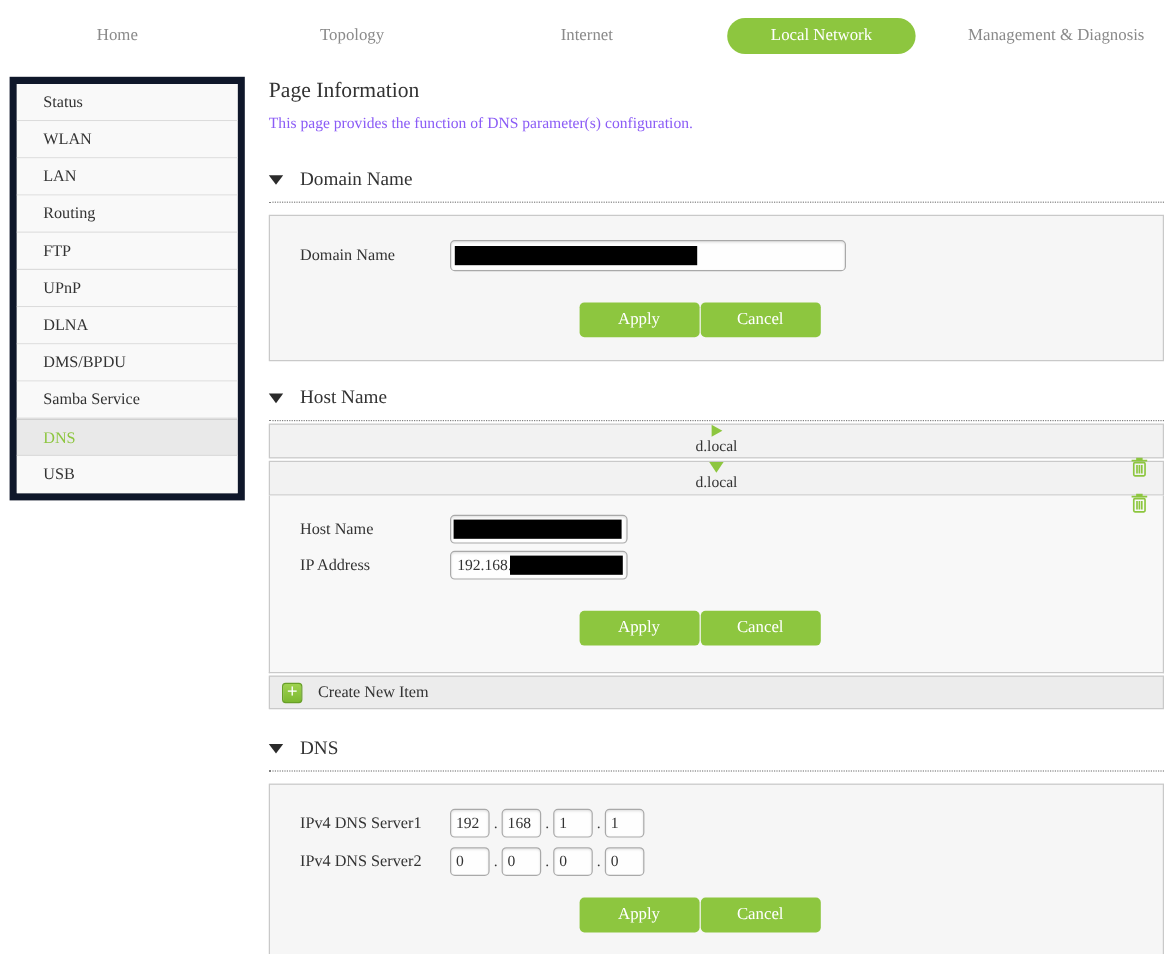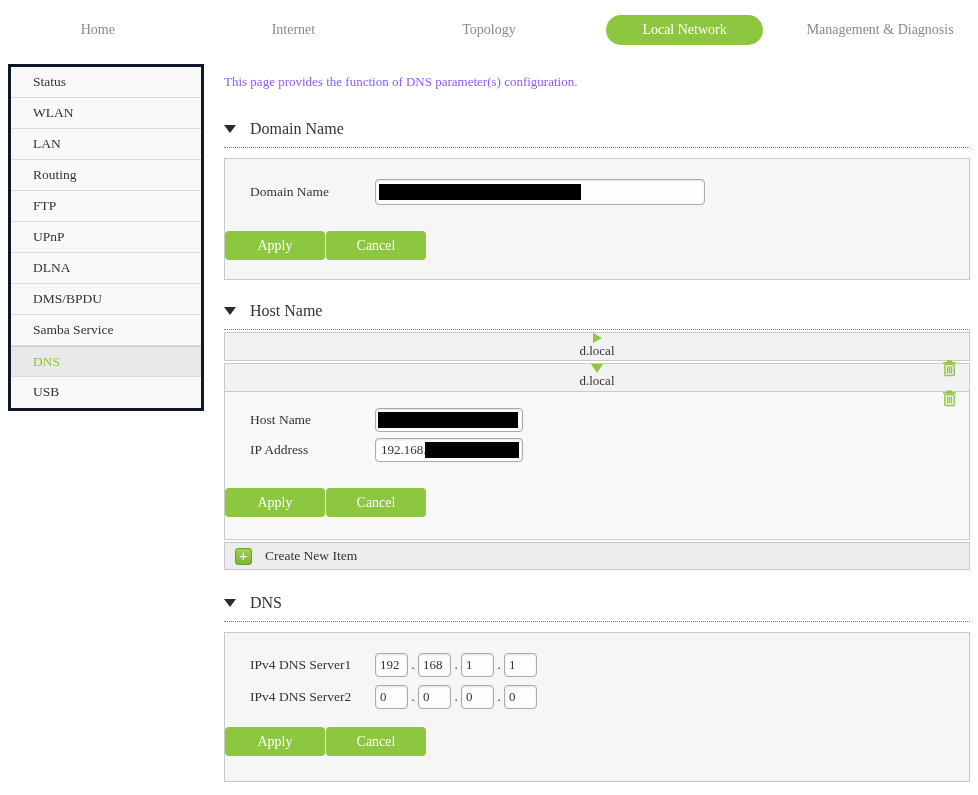--- a/index.html
+++ b/index.html
@@ -10,21 +10,21 @@
   
   .topnav { display:flex; align-items:center; height:60px; width:100%; }
   .nav-item { flex:1; text-align:center; font-size:14px; color:#8a8a8a; cursor:pointer; }
   .nav-item .nav-label { display:inline-block; padding:7px 14px; }
   .nav-item.active .nav-label {
     background:#8dc63f; color:#ffffff; border-radius:16px; padding:7px 36px;
   }
 
   
   .sidebar { position:absolute; left:8px; top:64px; width:196px;
-    border:3px solid #0f172a; background:#f9f9f9; }
+    border:6px solid #0f172a; background:#f9f9f9; }
   .side-item { height:31px; line-height:30px; padding-left:22px; font-size:13.5px;
     color:#333; background:#f9f9f9; border-bottom:1px solid #dcdcdc; cursor:pointer; }
   .side-item:last-child { border-bottom:none; }
   .side-item.active { background:#e9e9e9; color:#8dc63f;
     border-top:1px solid #d0d0d0; }
 
   
   .main { position:absolute; left:224px; top:65px; width:746px; }
   .page-title { font-size:18px; font-weight:400; color:#333; }
   .page-desc { font-size:13px; color:#8b5cf6; margin-top:9px; }
@@ -43,21 +43,21 @@
   .field-label { width:150px; padding-left:25px; font-size:13.5px; color:#333; }
 
   .input-wrap { position:relative; display:inline-block; }
   .text-input { height:26px; border:1px solid #a9a9a9; border-radius:4px; background:#fefefe;
     box-shadow:inset 0 1px 2px rgba(0,0,0,0.12); font-family:"Liberation Serif", serif;
     font-size:13px; color:#333; padding:0 5px; outline:none; }
   .text-input.long { width:330px; }
   .text-input.short { width:148px; height:24px; }
   .redact { position:absolute; background:#000; }
 
-  .btn-row { display:flex; justify-content:flex-start; gap:1px; padding-right:28px; }
+  .btn-row { display:flex; justify-content:center; gap:1px; padding-right:28px; }
   .btn { width:100px; height:29px; background:#8dc63f; border:none; border-radius:4px;
     color:#ffffff; font-size:14px; font-family:"Liberation Serif", serif; cursor:pointer; }
 
   
   .host-row { display:flex; align-items:center; height:29px; margin-top:2px;
     background:#f2f2f2; border:1px solid #c9c9c9; padding:0 12px; font-size:13px;flex-direction:column; }
   .host-row:first-of-type { margin-top:18px; }
   .tri-right-green { width:0; height:0; border-top:5px solid transparent;
     border-bottom:5px solid transparent; border-left:9px solid #8dc63f; cursor:pointer; }
   .tri-down-green { width:0; height:0; border-left:6px solid transparent;
@@ -90,24 +90,24 @@
 </head>
 <body>
 
 <div class="page">
 
   <div class="topnav">
     <div class="nav-item">
       <span class="nav-label">Home</span>
     </div>
     <div class="nav-item">
+      <span class="nav-label">Topology</span>
+    </div>
+    <div class="nav-item">
       <span class="nav-label">Internet</span>
-    </div>
-    <div class="nav-item">
-      <span class="nav-label">Topology</span>
     </div>
     <div class="nav-item active">
       <span class="nav-label">Local Network</span>
     </div>
     <div class="nav-item">
       <span class="nav-label">Management &amp; Diagnosis</span>
     </div>
   </div>
 
   <div class="sidebar">
@@ -119,20 +119,21 @@
     <div class="side-item">UPnP</div>
     <div class="side-item">DLNA</div>
     <div class="side-item">DMS/BPDU</div>
     <div class="side-item">Samba Service</div>
     <div class="side-item active">DNS</div>
     <div class="side-item">USB</div>
   </div>
 
   <div class="main">
 
+    <div class="page-title">Page Information</div>
     <div class="page-desc">This page provides the function of DNS parameter(s) configuration.</div>
 
     <div class="sec-head">
       <span class="tri-down-dark"></span>
       <span class="sec-title">Domain Name</span>
     </div>
     <div class="dotted-rule"></div>
 
     <div class="panel domain">
       <div class="field-row">

